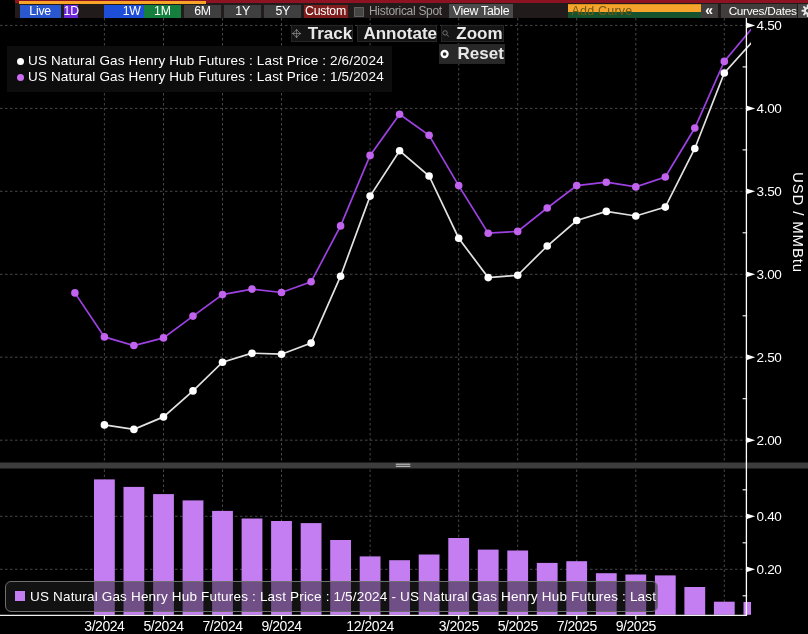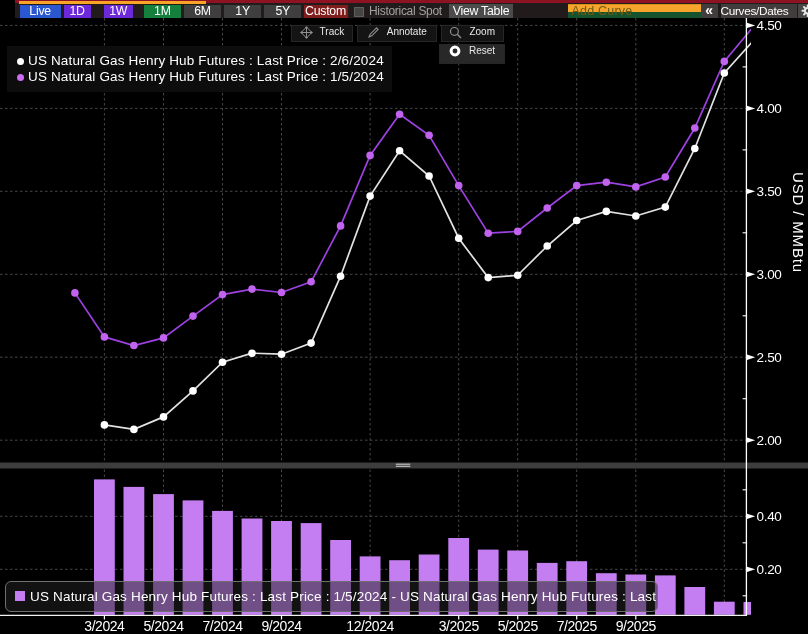--- a/index.html
+++ b/index.html
@@ -13,24 +13,24 @@
 #hist { position:absolute; left:339px; top:4px; height:14px; color:#a2a2a2; font-size:12px; letter-spacing:-0.3px; line-height:14px;text-align:right; }
 #histbox { display:inline-block; width:10px; height:10px; border:1px solid #5f5f5f; background:#454545; margin-right:5px; vertical-align:-1.5px; }
 #viewtable { position:absolute; left:434px; top:3.5px; width:64px; height:14.5px; background:#4b4b4b;
   color:#fff; font-size:12.3px; letter-spacing:-0.25px; text-align:center; line-height:14.5px; }
 #addcurve { position:absolute; left:552.5px; top:3.5px; width:133.5px; height:14.5px; background:#f6a42c;
   border-top:1px solid #d9901e; border-bottom:6px solid #14532d;
   color:#6e5a14; font-size:12.5px; letter-spacing:0.2px; line-height:13.5px; padding-left:4px; }
 #chevbtn { position:absolute; left:685.5px; top:3.5px; width:17.5px; height:14.5px; background:#413d3d;
   color:#fff; font-size:14px; font-weight:bold; text-align:center; line-height:13px; }
 #curvesdates { position:absolute; left:705.5px; top:3.5px; width:76px; height:14.5px; background:#413d3d;
-  color:#fff; font-size:11.8px; letter-spacing:-0.3px; text-align:left; line-height:14.5px; }
+  color:#fff; font-size:11.8px; letter-spacing:-0.3px; text-align:right; line-height:14.5px; }
 #gearbtn { position:absolute; left:783px; top:3.5px; width:19.5px; height:14px; background:#474747; display:flex; align-items:center; justify-content:center; }
 .cbtn { position:absolute; background:rgba(24,24,24,0.85); border:1px solid #262626; color:#e8e8e8;
-  font-size:10px; display:flex; justify-content:center; }
+  font-size:17px; display:flex; align-items:center; justify-content:center;font-weight:bold; }
 #legend1 { position:absolute; left:7px; top:46px; width:385px; height:45.5px; background:rgba(14,14,14,0.92);
   color:#fff; font-size:13.5px; letter-spacing:0.15px; padding:6.5px 0 0 10px; line-height:16px; }
 .dot { display:inline-block; width:7px; height:7px; border-radius:50%; margin-right:4px; }
 #legend2 { position:absolute; left:5px; top:580.5px; width:653px; height:31px; background:rgba(34,34,34,0.52);
   border:1px solid #6f6f6f; border-radius:6px; color:#fff; font-size:13.5px; letter-spacing:0.18px; display:flex; align-items:center; padding-left:9px; }
 #sw2 { display:inline-block; width:10px; height:10px; background:#c47ef2; margin-right:5px; }
 #usdlab { position:absolute; left:789.5px; top:172px; color:#fff; font-size:15px;
   writing-mode:vertical-rl; letter-spacing:0.85px; }
 </style></head>
 <body>
@@ -188,22 +188,22 @@
 <path d="M 747.0 569.3 L 755.2 569.3 L 747.0 566.7 Z M 747.0 569.3 L 755.2 569.3 L 747.0 571.9 Z" fill="#ffffff"></path>
 <text x="756.5" y="573.7" fill="#ffffff" font-size="13.5" letter-spacing="-0.3" font-family="Liberation Sans, sans-serif">0.20</text>
 <line x1="742.6" y1="489.8" x2="747.1" y2="489.8" stroke="#ffffff" stroke-width="1.1"></line>
 <line x1="742.6" y1="542.8" x2="747.1" y2="542.8" stroke="#ffffff" stroke-width="1.1"></line>
 <line x1="742.6" y1="595.8" x2="747.1" y2="595.8" stroke="#ffffff" stroke-width="1.1"></line>
 </svg>
 <div id="topbar">
 <div id="redline"></div>
 <div id="orangeline"></div>
 <div class="tab" style="left:4.5px;width:41.2px;background:#2a57d0">Live</div>
-<div class="tab" style="left:48.6px;width:27px;background:#6d28d9">1D</div>
-<div class="tab" style="left:88.7px;width:29px;background:#6d28d9">1W</div>
+<div class="tab" style="left:48.6px;width:14px;background:#6d28d9">1D</div>
+<div class="tab" style="left:88.7px;width:56px;background:#1d4ed8">1W</div>
 <div class="tab" style="left:128.8px;width:37.2px;background:#15803d">1M</div>
 <div class="tab" style="left:168.9px;width:37.2px;background:#3f3f3f">6M</div>
 <div class="tab" style="left:209.0px;width:37.2px;background:#3f3f3f">1Y</div>
 <div class="tab" style="left:249.1px;width:37.2px;background:#3f3f3f">5Y</div>
 <div class="tab" style="left:288.5px;width:44.0px;background:#7f1d1d">Custom</div>
 <div id="hist"><span id="histbox"></span>Historical Spot</div>
 <div id="viewtable">View Table</div>
 <div id="addcurve">Add Curve</div>
 <div id="chevbtn">«</div>
 <div id="curvesdates">Curves/Dates</div>

